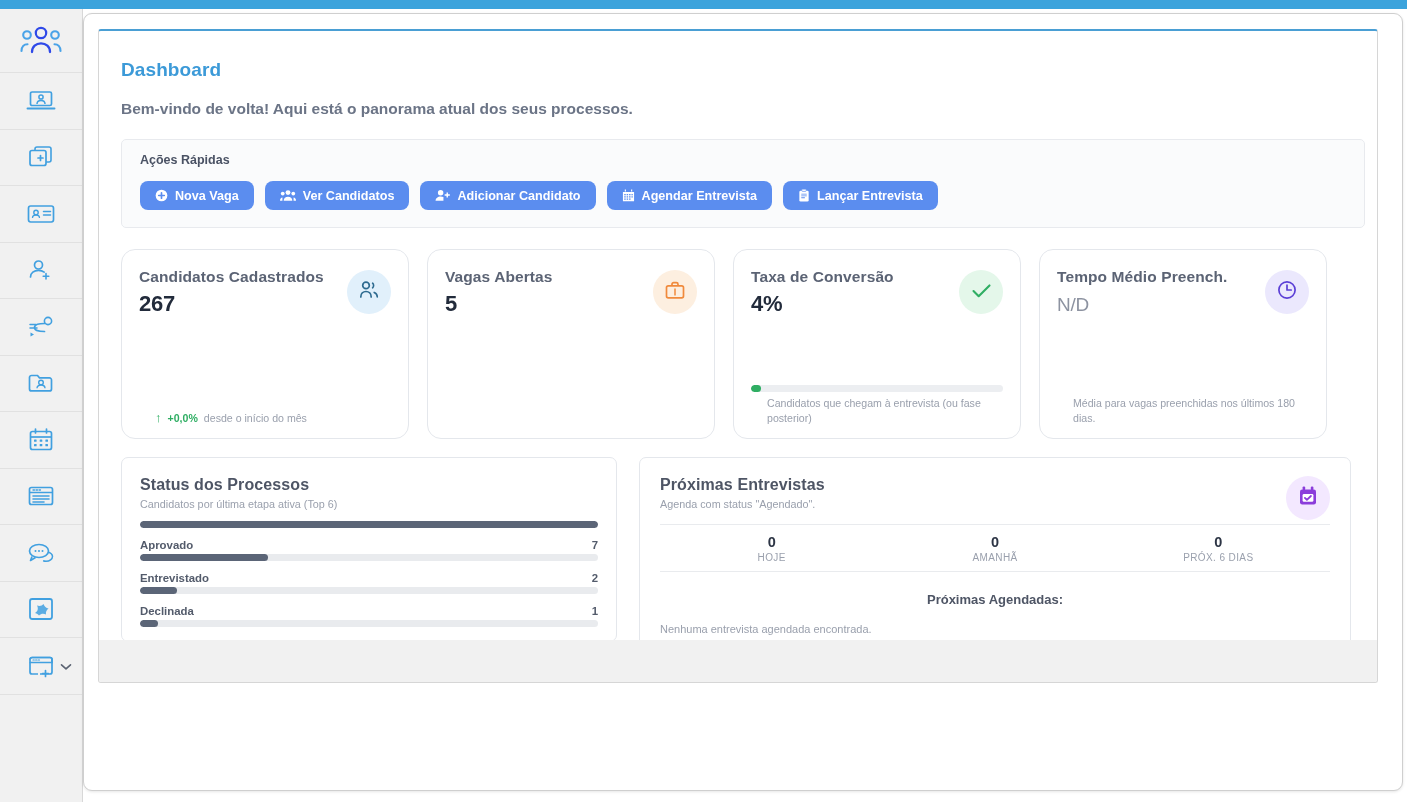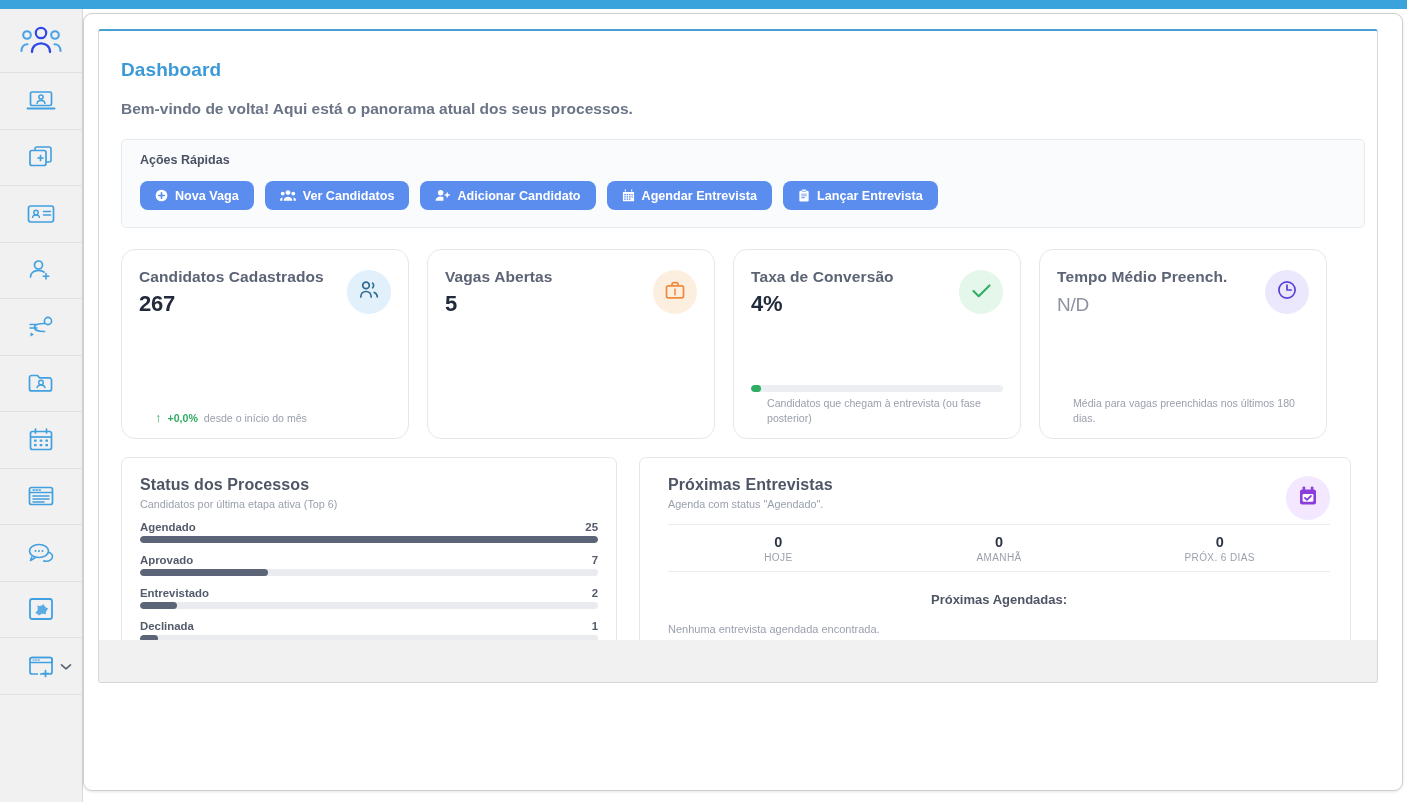--- a/index.html
+++ b/index.html
@@ -148,21 +148,21 @@
   .panel-title { font-size: 16px; font-weight: 700; color: #4e5565; letter-spacing: .1px; }
   .panel-sub { margin-top: 4px; font-size: 10.8px; color: #9aa0ad; }
 
   .sbar { margin-top: 11px; }
   .sbar-head { display: flex; justify-content: space-between; align-items: baseline; }
   .sbar-name { font-size: 11.4px; color: #535b6b; font-weight: 600; }
   .sbar-val { font-size: 11.4px; color: #535b6b; font-weight: 600; }
   .sbar-track { margin-top: 3px; height: 7px; background: #e9ebee; border-radius: 4px; overflow: hidden; }
   .sbar-fill { height: 100%; background: #5b6577; border-radius: 4px; }
 
-  .panel-agenda { width: 712px; padding: 18px 20px 16px 28px; position: relative; min-height: 228px; }
+  .panel-agenda { width: 712px; padding: 18px 20px 16px 20px; position: relative; min-height: 228px; }
   .agenda-badge {
     position: absolute; right: 20px; top: 18px;
     width: 44px; height: 44px; border-radius: 50%;
     background: #f3e8ff;
     display: flex; align-items: center; justify-content: center;
   }
   .agenda-stats {
     display: flex; margin-top: 14px;
     border-top: 1px solid #e9ebee; border-bottom: 1px solid #e9ebee;
     padding: 9px 0 8px 0;
@@ -502,24 +502,20 @@
 
         </div>
 
         <div class="bottom">
 
           <div class="panel panel-status">
             <div class="panel-title">Status dos Processos</div>
             <div class="panel-sub">Candidatos por última etapa ativa (Top 6)</div>
             <div id="status-bars">
                 <div class="sbar">
-                  <div class="sbar-head">
-                    <span class="sbar-name">Agendado</span>
-                    <span class="sbar-val">25</span>
-                  </div>
                   <div class="sbar-track" style="background: rgb(233, 235, 238);">
                     <div class="sbar-fill" style="width: 100%; background: rgb(91, 101, 119);"></div>
                   </div>
                 </div>
                 <div class="sbar">
                   <div class="sbar-head">
                     <span class="sbar-name">Aprovado</span>
                     <span class="sbar-val">7</span>
                   </div>
                   <div class="sbar-track" style="background: rgb(233, 235, 238);">

